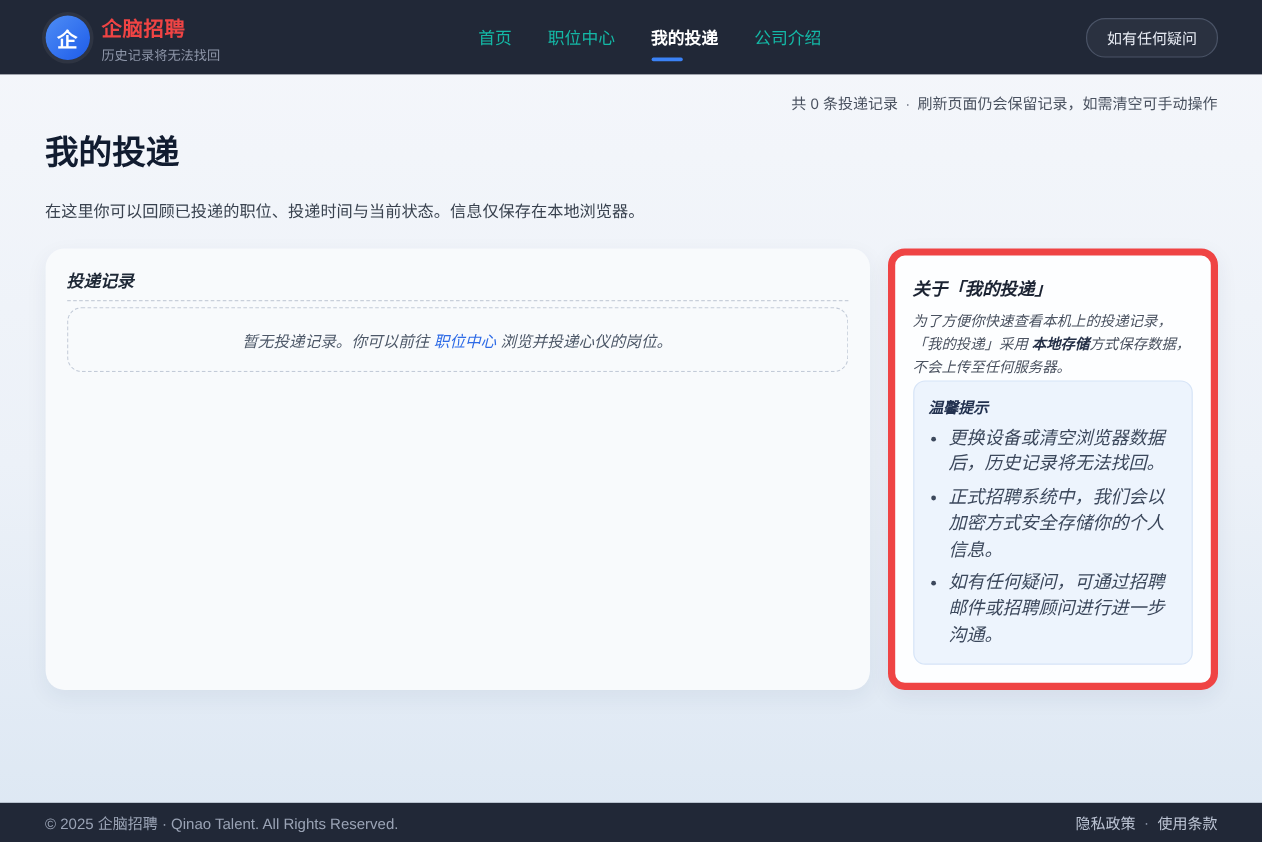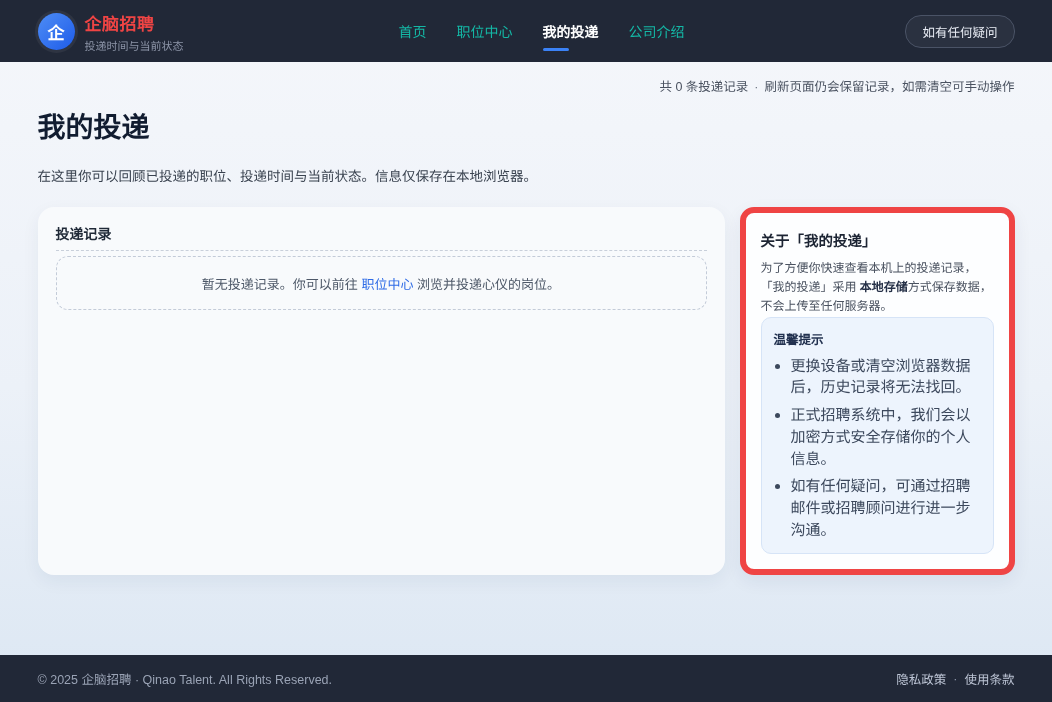--- a/index.html
+++ b/index.html
@@ -45,21 +45,21 @@
   
   .main { flex: 1 1 auto; }
   .meta-line {
     margin-top: 14px; text-align: right;
     font-size: 12.5px; color: #4a5260;
   }
   .meta-line .sep { margin: 0 6px; color: #6b7280; }
   .page-title { margin-top: 10px; font-size: 28px; font-weight: 700; color: #111c30; }
   .page-desc { margin-top: 20px; font-size: 13.5px; color: #39424f; }
 
-  .columns { display: grid; grid-template-columns: 1fr 275px; gap: 15px; margin-top: 22px; }
+  .columns { display: grid; grid-template-columns: 1fr 275px; gap: 15px; margin-top: 22px; font-style: italic; }
 
   .records-card {
     background: #f8fafc; border-radius: 16px; min-height: 230px;
     box-shadow: 0 6px 18px rgba(25, 45, 80, 0.06);
     padding: 16px 18px;
   }
   .records-header {
     font-size: 14px; font-weight: 700; color: #1f2937;
     padding-bottom: 7px; border-bottom: 1px dashed #c8cfda;
   }
@@ -82,36 +82,36 @@
   .tips-box {
     background: #edf4fd; border: 1px solid #d6e4f7;
     border-radius: 10px; padding: 11px 12px 12px;
   }
   .tips-title { font-size: 12.5px; font-weight: 700; color: #22314f; }
   .tips-list { margin-top: 7px; padding-left: 17px; }
   .tips-list li { font-size: 15px; line-height: 1.45; color: #3c485c; margin-bottom: 6px; }
   .tips-list li:last-child { margin-bottom: 0; }
 
   
-  .footer { background: #212837; height: 47px; flex: 0 0 auto; }
+  .footer { background: #212837; height: 33px; flex: 0 0 auto; }
   .footer-inner { display: flex; align-items: center; justify-content: space-between; height: 100%; }
   .footer-copy { color: #9aa3b5; font-size: 12.5px; }
   .footer-links { color: #8f98ab; font-size: 12.5px; display: flex; align-items: center; gap: 7px; }
   .footer-links a { color: #bcc4d4; text-decoration: none; cursor: pointer; }
 </style>
 </head>
 <body>
 
 <header class="navbar">
   <div class="container navbar-inner">
     <div class="brand">
       <div class="logo">企</div>
       <div>
         <div class="brand-title">企脑招聘</div>
-        <div class="brand-sub">投递时间与当前状态</div>
+        <div class="brand-sub">历史记录将无法找回</div>
       </div>
     </div>
     <nav class="nav">
       <a class="nav-item">首页</a>
       <a class="nav-item">职位中心</a>
       <a class="nav-item active">我的投递</a>
       <a class="nav-item">公司介绍</a>
     </nav>
     <button class="login-btn">如有任何疑问</button>
   </div>

